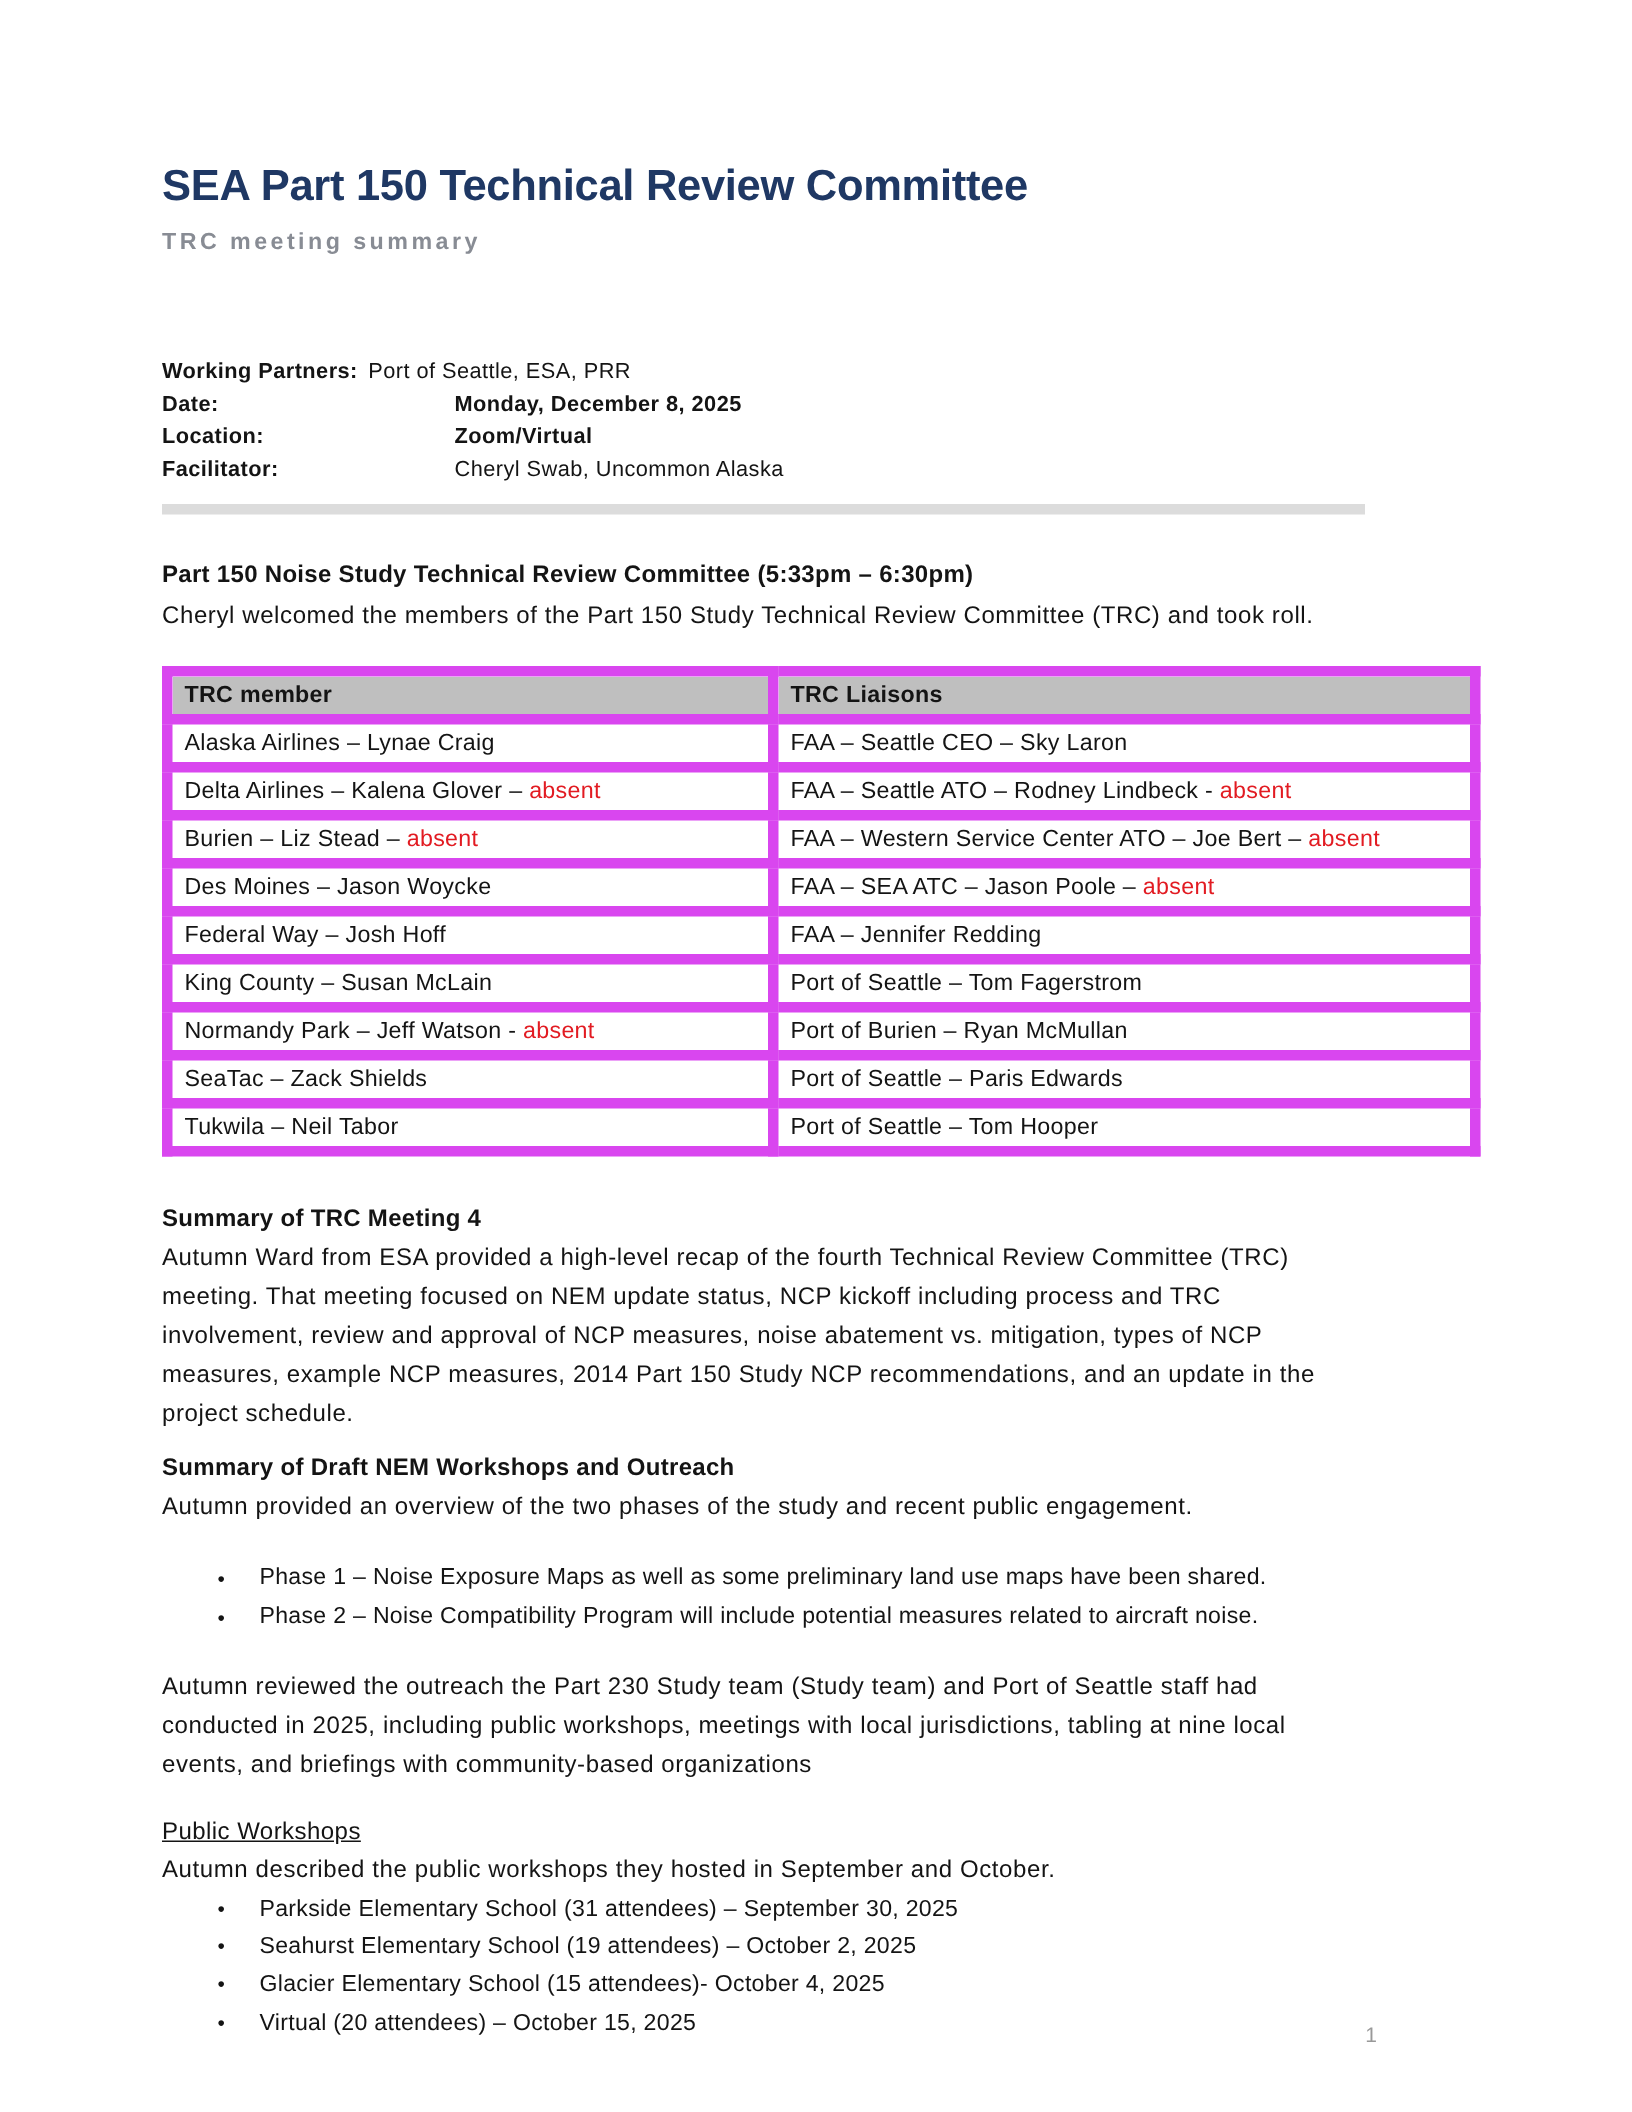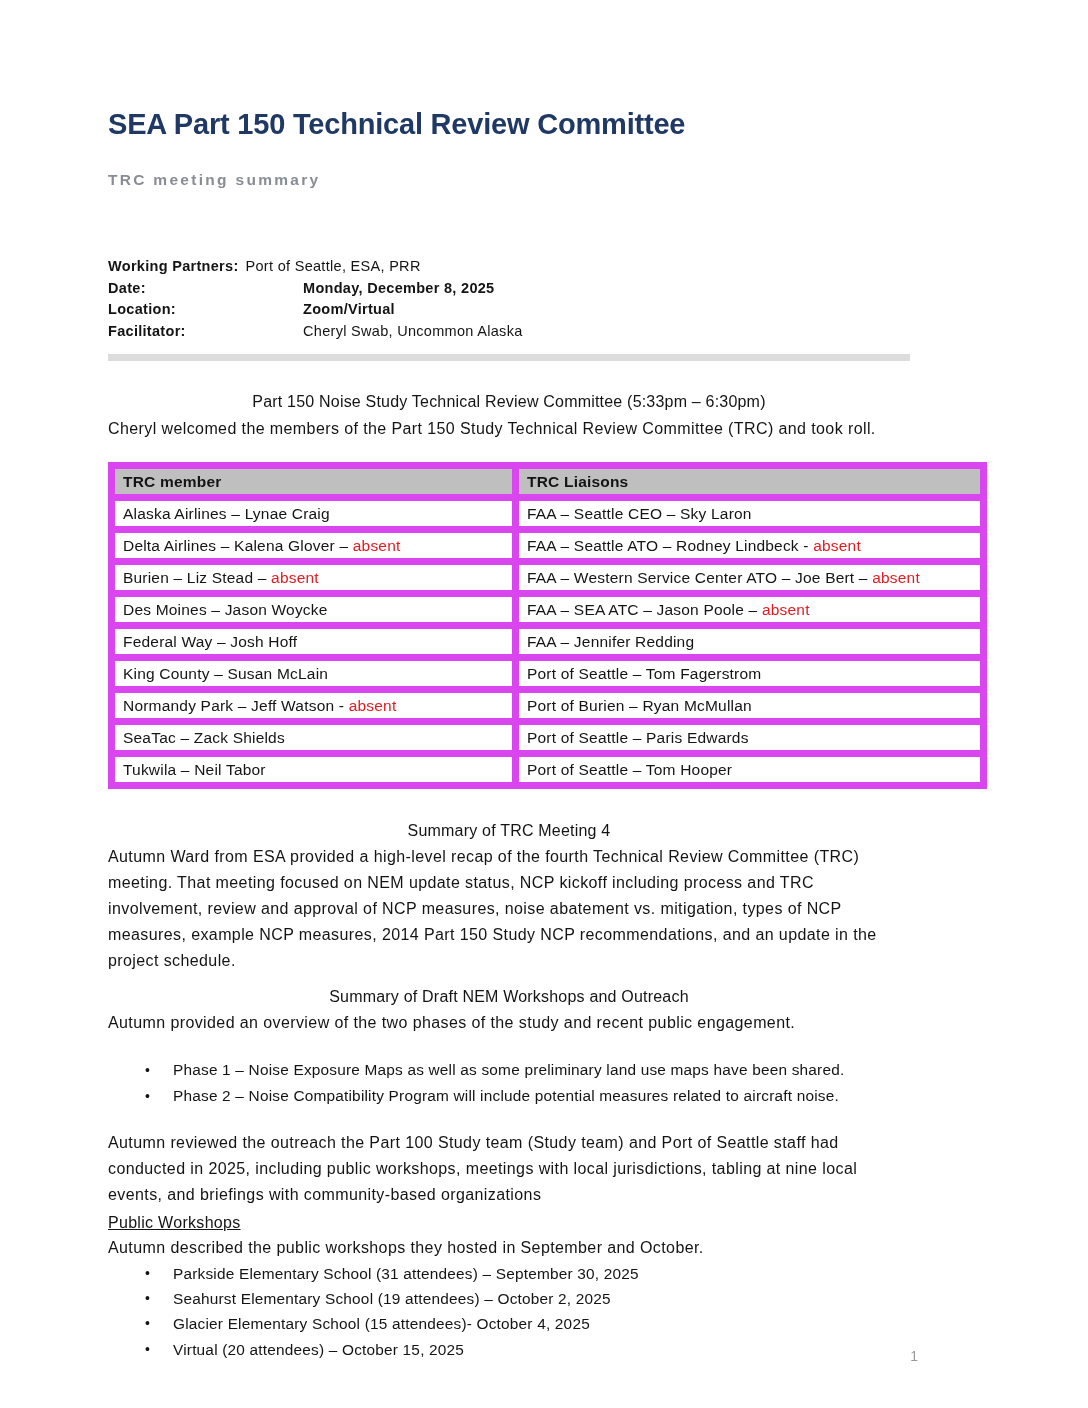--- a/index.html
+++ b/index.html
@@ -17,42 +17,42 @@
   .title {
     margin: 0;
     padding-top: 106px;
     font-size: 29px;
     line-height: 36px;
     font-weight: 700;
     letter-spacing: -0.2px;
     color: var(--title-blue, #1F3864);
   }
   .subtitle {
-    margin-top: 28px;
+    margin-top: 10px;
     font-size: 15.5px;
     line-height: 19px;
     font-weight: 700;
     letter-spacing: 2.3px;
     color: var(--subtitle-gray, #888C94);
   }
 
   .meta { margin-top: 67px; font-size: 14.5px; line-height: 21.5px; letter-spacing: 0.3px; }
   .meta-row { display: flex; }
   .meta-label { font-weight: 700; }
   .meta-row.tabbed .meta-label { flex: 0 0 195px; }
   .meta-row.inline .meta-label { margin-right: 7px; }
   .meta-value.bold { font-weight: 700; }
 
   .divider {
     margin-top: 12px;
     height: 7px;
     background: var(--divider-gray, #DCDCDC);
   }
 
-  .h2 { margin: 0; font-size: 16px; line-height: 26px; font-weight: 400; letter-spacing: 0.2px; text-align: center; }
+  .h2 { margin: 0; font-size: 16px; line-height: 26px; font-weight: 700; letter-spacing: 0.2px; }
   .meeting-heading { margin-top: 28px; }
 
   .body-text { margin: 0; font-size: 16px; line-height: 26px; letter-spacing: 0.4px; }
   .intro { margin-top: 1px; }
 
   table.attendance {
     margin-top: 20px;
     border-collapse: collapse;
     table-layout: fixed;
     width: 872px;
@@ -77,21 +77,21 @@
 
   .block-trc4 { margin-top: 29px; }
   .block-nem { margin-top: 10px; }
 
   ul.bullets { list-style: none; margin: 21px 0 0 0; padding: 0 0 0 37px; }
   ul.bullets li { display: flex; font-size: 15.4px; line-height: 26px; letter-spacing: 0.2px; }
   ul.bullets .dot { flex: 0 0 28px; font-size: 14px; }
 
   .outreach { margin-top: 21px; }
 
-  .block-pw { margin-top: 2px; }
+  .block-pw { margin-top: 19px; }
   .block-pw .pw-heading {
     margin: 0;
     font-size: 16px;
     line-height: 25.4px;
     letter-spacing: 0.3px;
     font-weight: 400;
     text-decoration: underline;
     display: inline-block;
   }
   .block-pw .body-text { line-height: 25.4px; }
@@ -204,21 +204,21 @@
         <li>
           <span class="dot">•</span>
           <span>Phase 1 – Noise Exposure Maps as well as some preliminary land use maps have been shared.</span>
         </li>
         <li>
           <span class="dot">•</span>
           <span>Phase 2 – Noise Compatibility Program will include potential measures related to aircraft noise.</span>
         </li>
       </ul>
 
-    <p class="body-text outreach">Autumn reviewed the outreach the Part 100 Study team (Study team) and Port of Seattle staff had conducted in 2025, including public workshops, meetings with local jurisdictions, tabling at nine local events, and briefings with community-based organizations</p>
+    <p class="body-text outreach">Autumn reviewed the outreach the Part 230 Study team (Study team) and Port of Seattle staff had conducted in 2025, including public workshops, meetings with local jurisdictions, tabling at nine local events, and briefings with community-based organizations</p>
 
     <div class="block-pw">
       <p class="pw-heading">Public Workshops</p>
       <p class="body-text">Autumn described the public workshops they hosted in September and October.</p>
       <ul class="bullets pw" id="pw-bullets">
           <li>
             <span class="dot">•</span>
             <span>Parkside Elementary School (31 attendees) – September 30, 2025</span>
           </li>
           <li>

